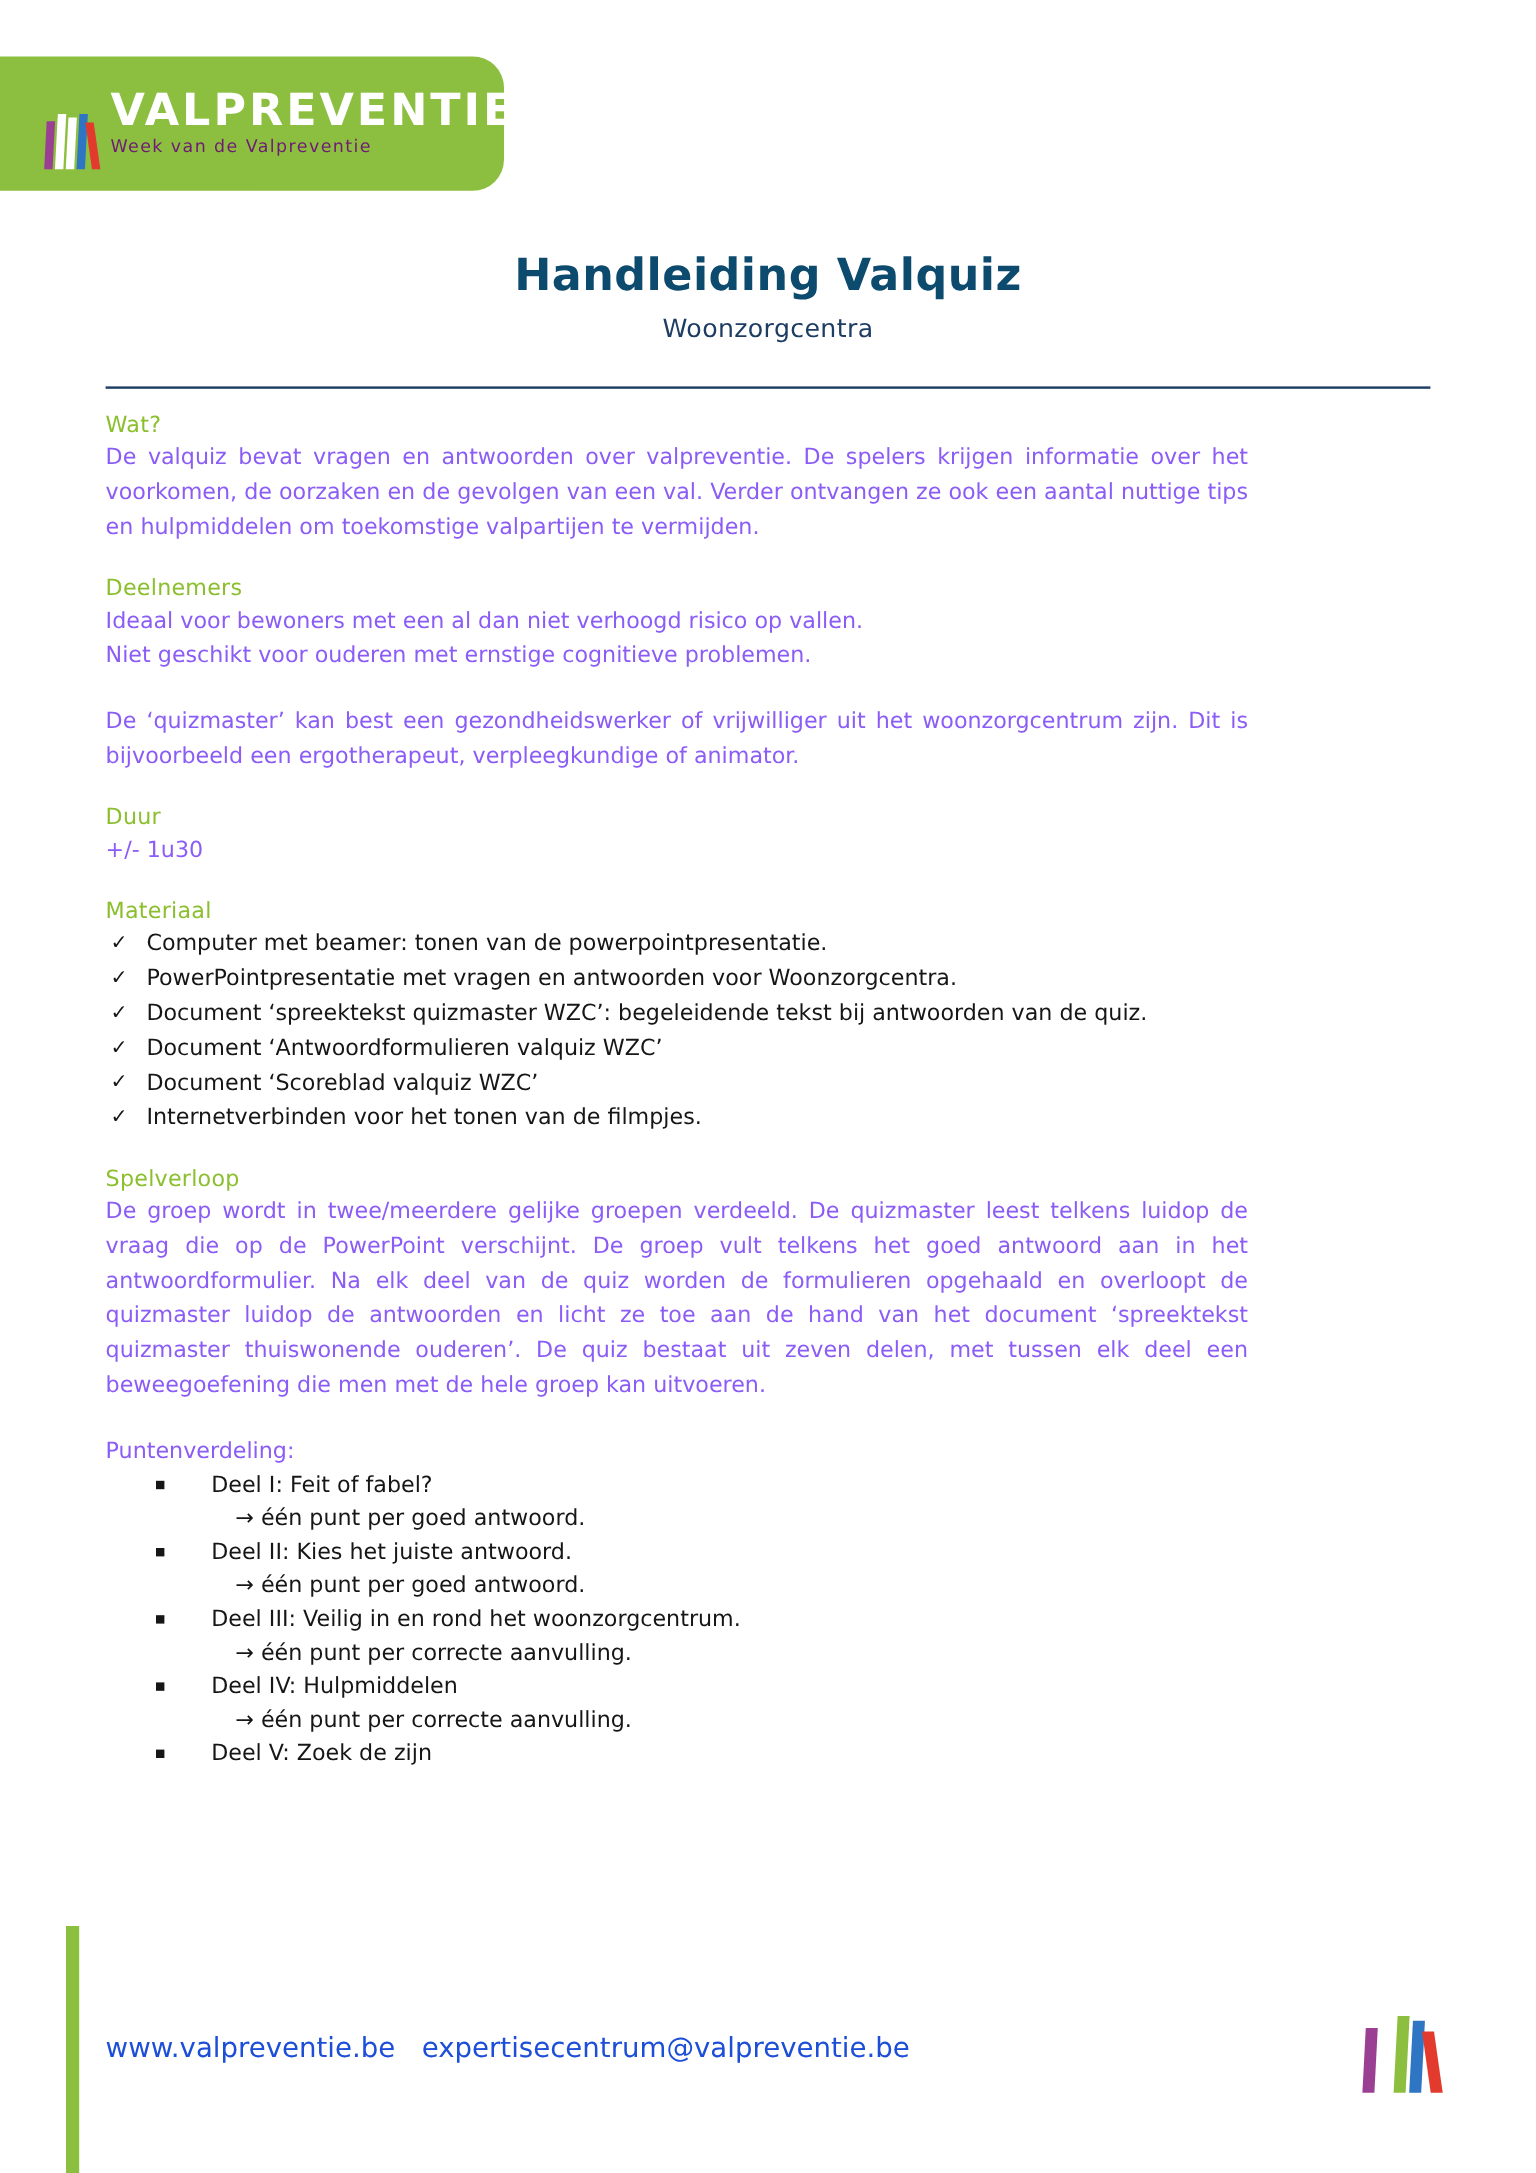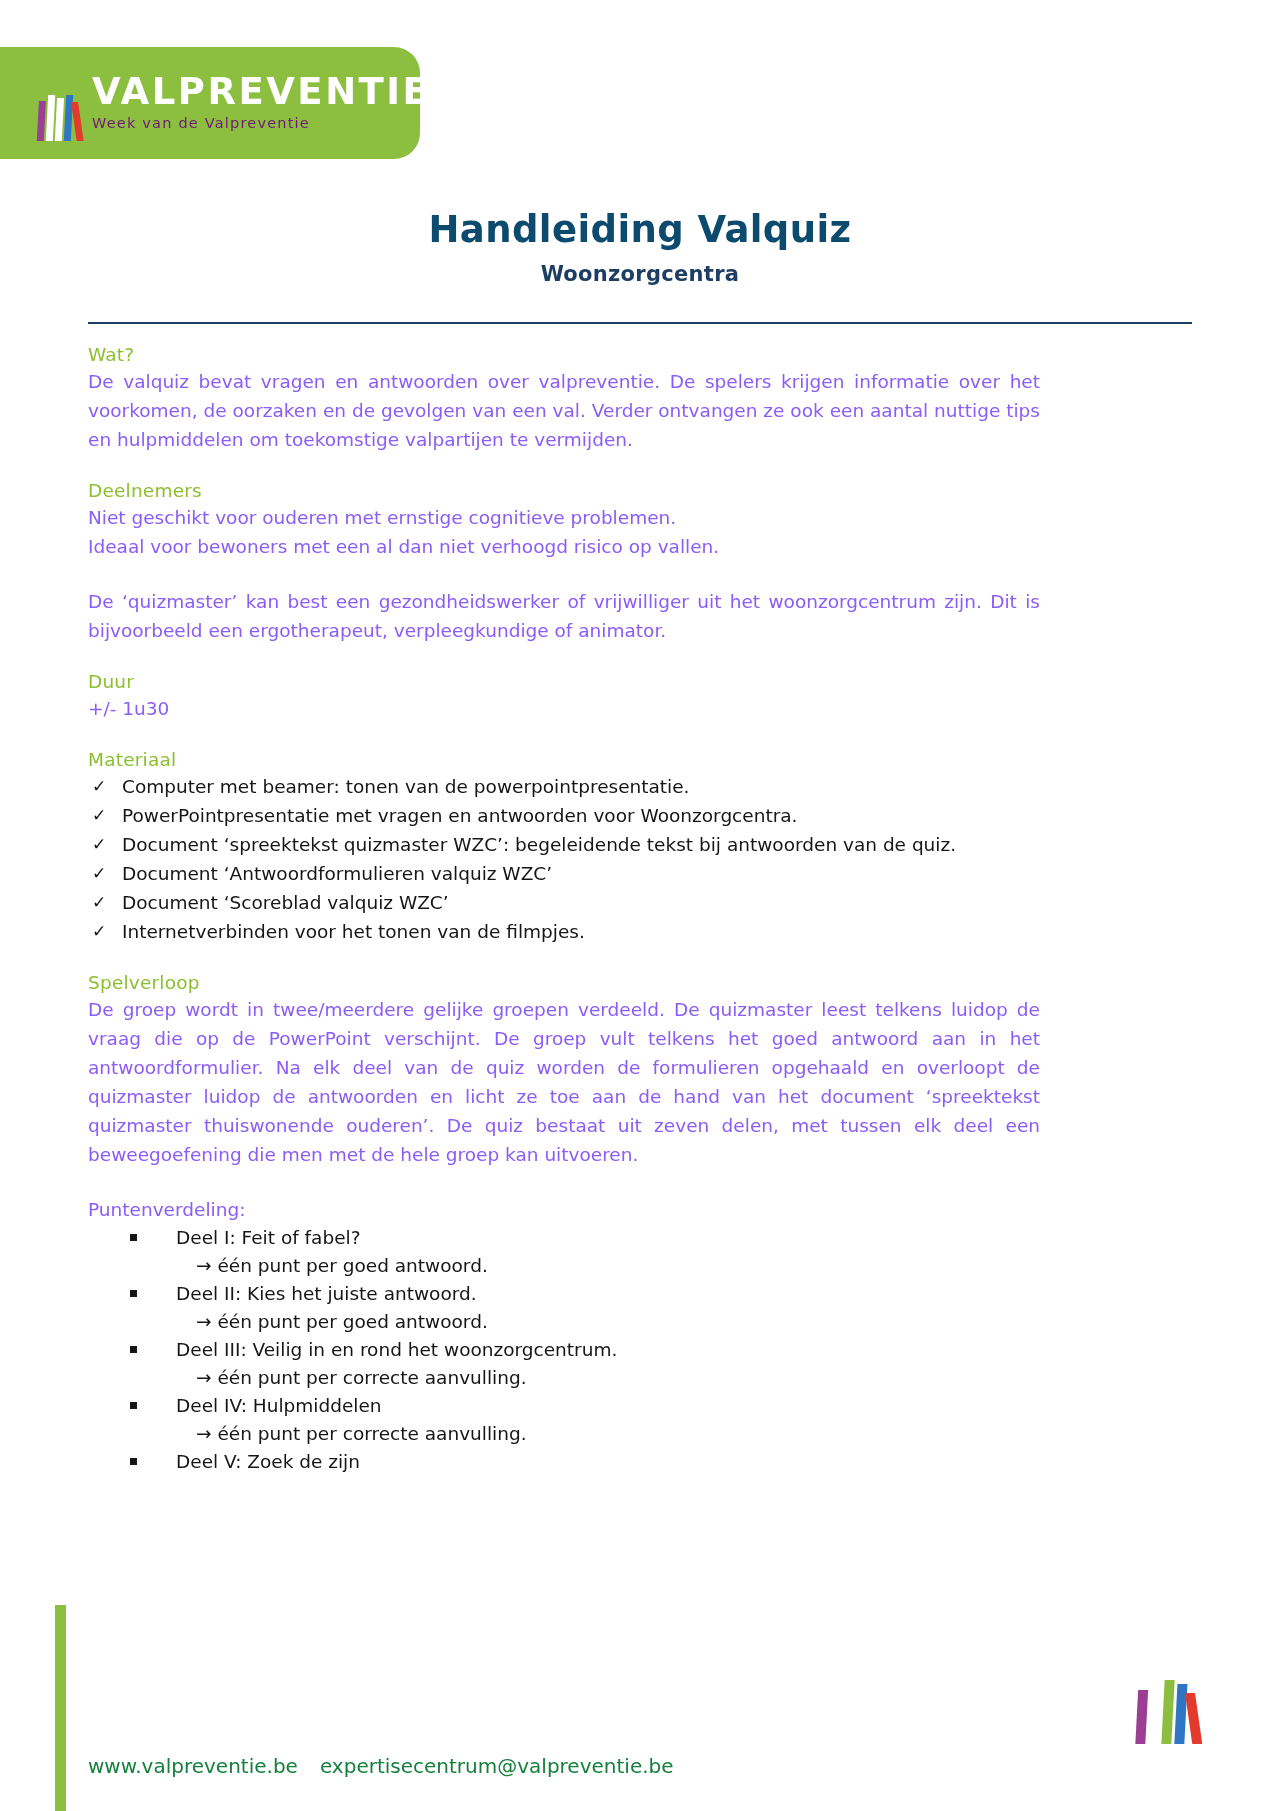--- a/index.html
+++ b/index.html
@@ -87,21 +87,21 @@
     font-weight: bold;
     color: #0c4a6e;
     letter-spacing: 0.4px;
   }
   .doc-subtitle {
     position: absolute;
     left: 0; right: 0;
     top: 262px;
     text-align: center;
     font-size: 21px;
-    font-weight: bold;
+    font-weight: normal;
     color: #1d3d63;
     letter-spacing: 0.3px;
   }
   .title-rule {
     position: absolute;
     left: 88px;
     right: 88px;
     top: 322px;
     height: 2px;
     background: #1d3d63;
@@ -181,23 +181,23 @@
     position: absolute;
     left: 55px;
     top: 1605px;
     width: 11px;
     height: 206px;
     background: #8cbf3f;
   }
   .footer-text {
     position: absolute;
     left: 88px;
-    top: 1754px;
-    font-size: 20px;
-    color: #15803d;
+    top: 1694px;
+    font-size: 23px;
+    color: #1d4ed8;
     white-space: nowrap;
   }
   .footer-text .sep { display: inline-block; width: 22px; }
   .footer-logo {
     position: absolute;
     right: 78px;
     top: 1680px;
     display: flex;
     align-items: flex-end;
     height: 64px;
@@ -240,22 +240,22 @@
 <div class="title-rule"></div>
 
 <div class="content">
 
   <h2 class="section">Wat?</h2>
   <p class="body">De valquiz bevat vragen en antwoorden over valpreventie. De spelers krijgen informatie over het voorkomen, de oorzaken en de gevolgen van een val. Verder ontvangen ze ook een aantal nuttige tips en hulpmiddelen om toekomstige valpartijen te vermijden.</p>
 
   <div class="gap-md"></div>
 
   <h2 class="section">Deelnemers</h2>
+  <p class="body nojust">Ideaal voor bewoners met een al dan niet verhoogd risico op vallen.</p>
   <p class="body nojust">Niet geschikt voor ouderen met ernstige cognitieve problemen.</p>
-  <p class="body nojust">Ideaal voor bewoners met een al dan niet verhoogd risico op vallen.</p>
   <div class="gap-md"></div>
   <p class="body">De ‘quizmaster’ kan best een gezondheidswerker of vrijwilliger uit het woonzorgcentrum zijn. Dit is bijvoorbeeld een ergotherapeut, verpleegkundige of animator.</p>
 
   <div class="gap-md"></div>
 
   <h2 class="section">Duur</h2>
   <p class="body nojust">+/- 1u30</p>
 
   <div class="gap-md"></div>
 

